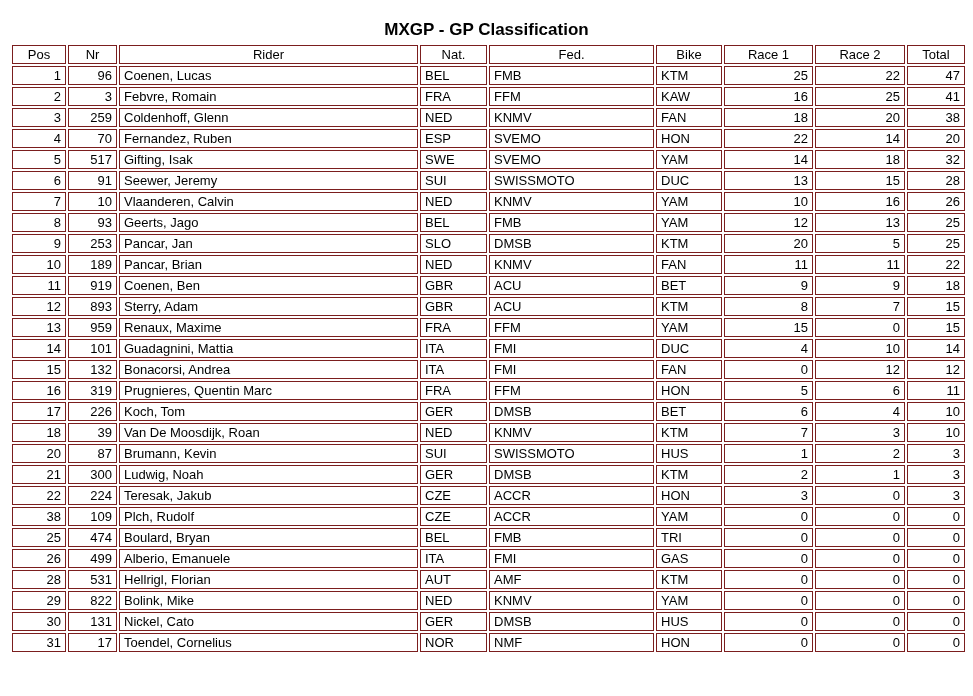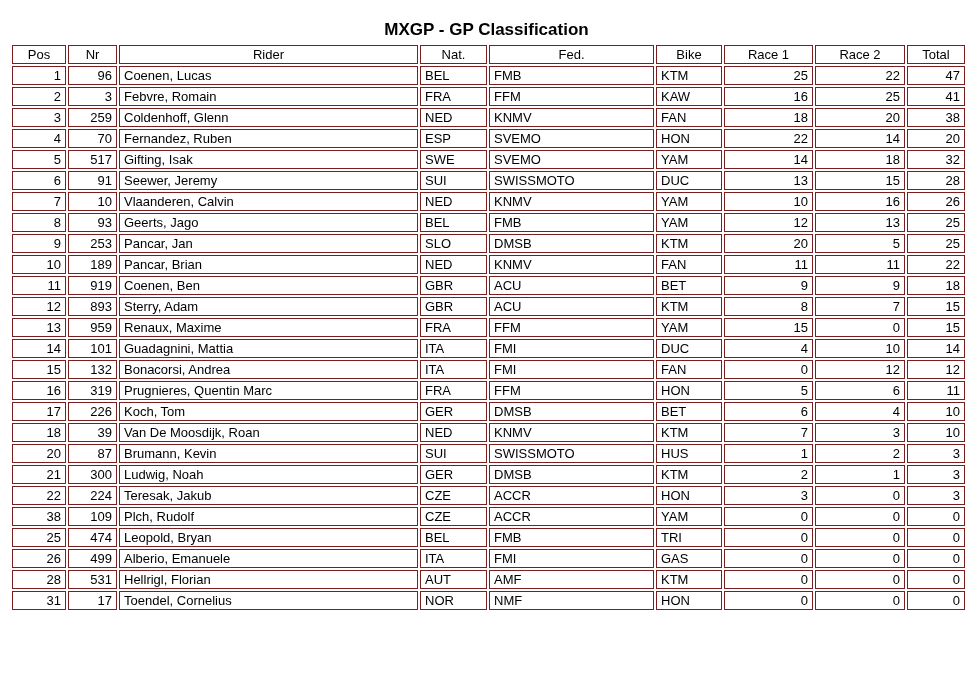--- a/index.html
+++ b/index.html
@@ -309,21 +309,21 @@
         <td class="align-left">CZE</td>
         <td class="align-left">ACCR</td>
         <td class="align-left">YAM</td>
         <td class="align-right">0</td>
         <td class="align-right">0</td>
         <td class="align-right">0</td>
       </tr>
       <tr>
         <td class="align-right">25</td>
         <td class="align-right">474</td>
-        <td class="align-left">Leopold, Bryan</td>
+        <td class="align-left">Boulard, Bryan</td>
         <td class="align-left">BEL</td>
         <td class="align-left">FMB</td>
         <td class="align-left">TRI</td>
         <td class="align-right">0</td>
         <td class="align-right">0</td>
         <td class="align-right">0</td>
       </tr>
       <tr>
         <td class="align-right">26</td>
         <td class="align-right">499</td>
@@ -340,20 +340,42 @@
         <td class="align-right">531</td>
         <td class="align-left">Hellrigl, Florian</td>
         <td class="align-left">AUT</td>
         <td class="align-left">AMF</td>
         <td class="align-left">KTM</td>
         <td class="align-right">0</td>
         <td class="align-right">0</td>
         <td class="align-right">0</td>
       </tr>
       <tr>
+        <td class="align-right">29</td>
+        <td class="align-right">822</td>
+        <td class="align-left">Bolink, Mike</td>
+        <td class="align-left">NED</td>
+        <td class="align-left">KNMV</td>
+        <td class="align-left">YAM</td>
+        <td class="align-right">0</td>
+        <td class="align-right">0</td>
+        <td class="align-right">0</td>
+      </tr>
+      <tr>
+        <td class="align-right">30</td>
+        <td class="align-right">131</td>
+        <td class="align-left">Nickel, Cato</td>
+        <td class="align-left">GER</td>
+        <td class="align-left">DMSB</td>
+        <td class="align-left">HUS</td>
+        <td class="align-right">0</td>
+        <td class="align-right">0</td>
+        <td class="align-right">0</td>
+      </tr>
+      <tr>
         <td class="align-right">31</td>
         <td class="align-right">17</td>
         <td class="align-left">Toendel, Cornelius</td>
         <td class="align-left">NOR</td>
         <td class="align-left">NMF</td>
         <td class="align-left">HON</td>
         <td class="align-right">0</td>
         <td class="align-right">0</td>
         <td class="align-right">0</td>
       </tr>

